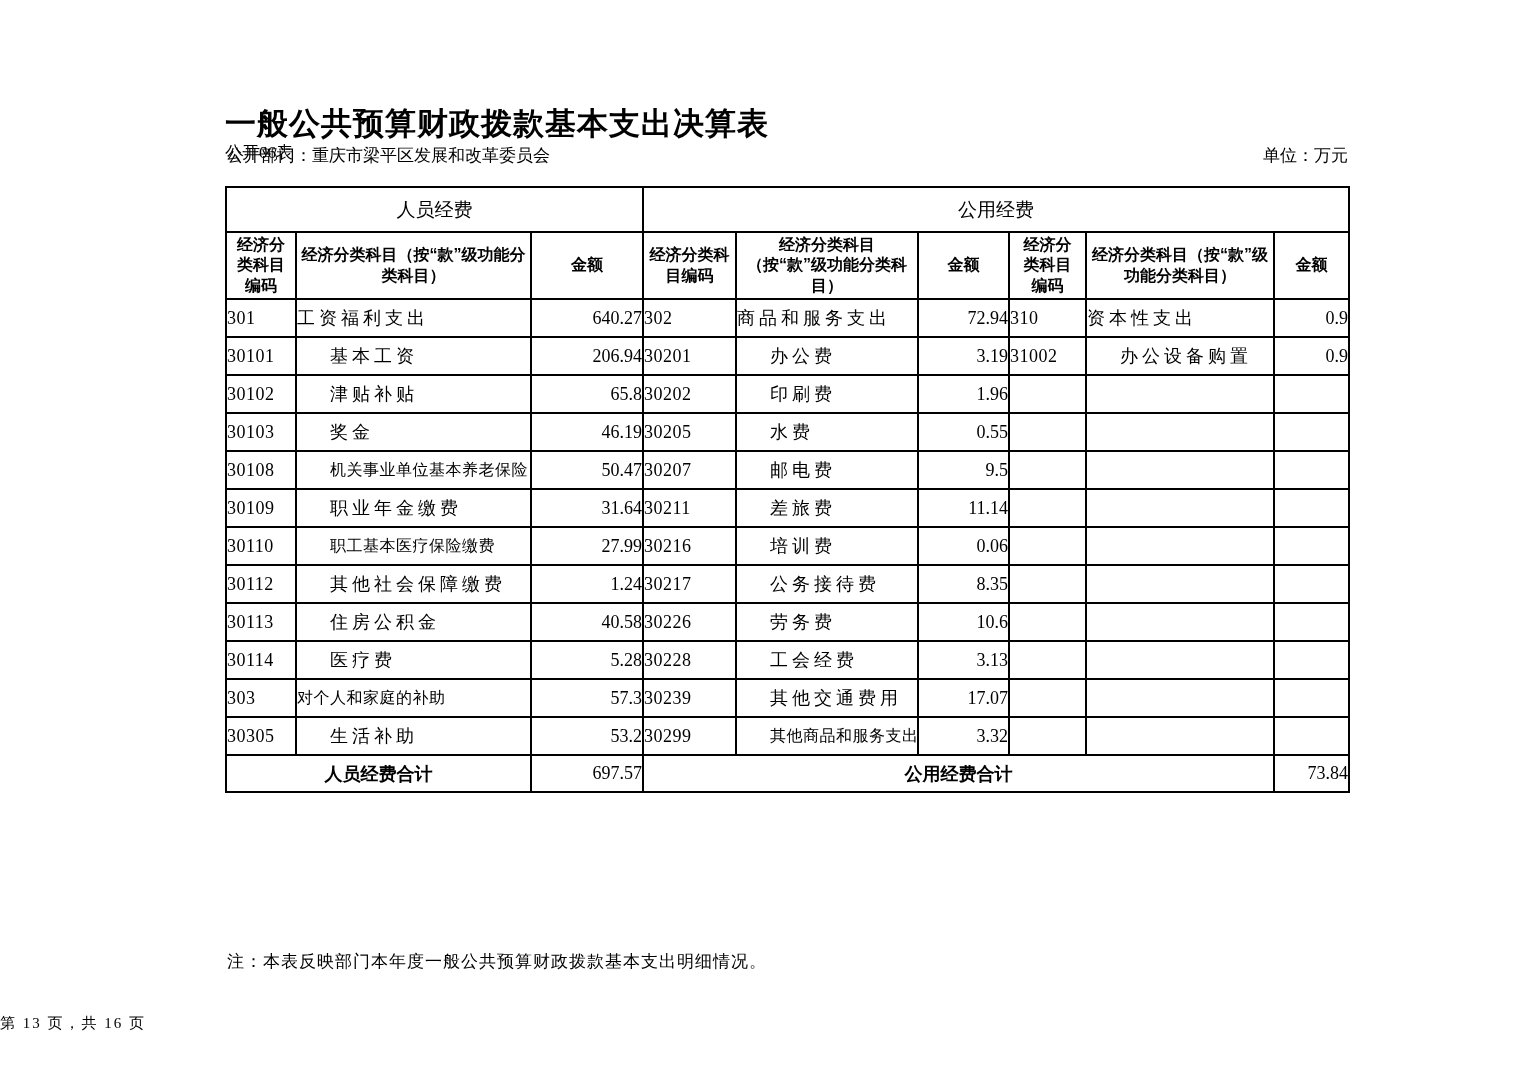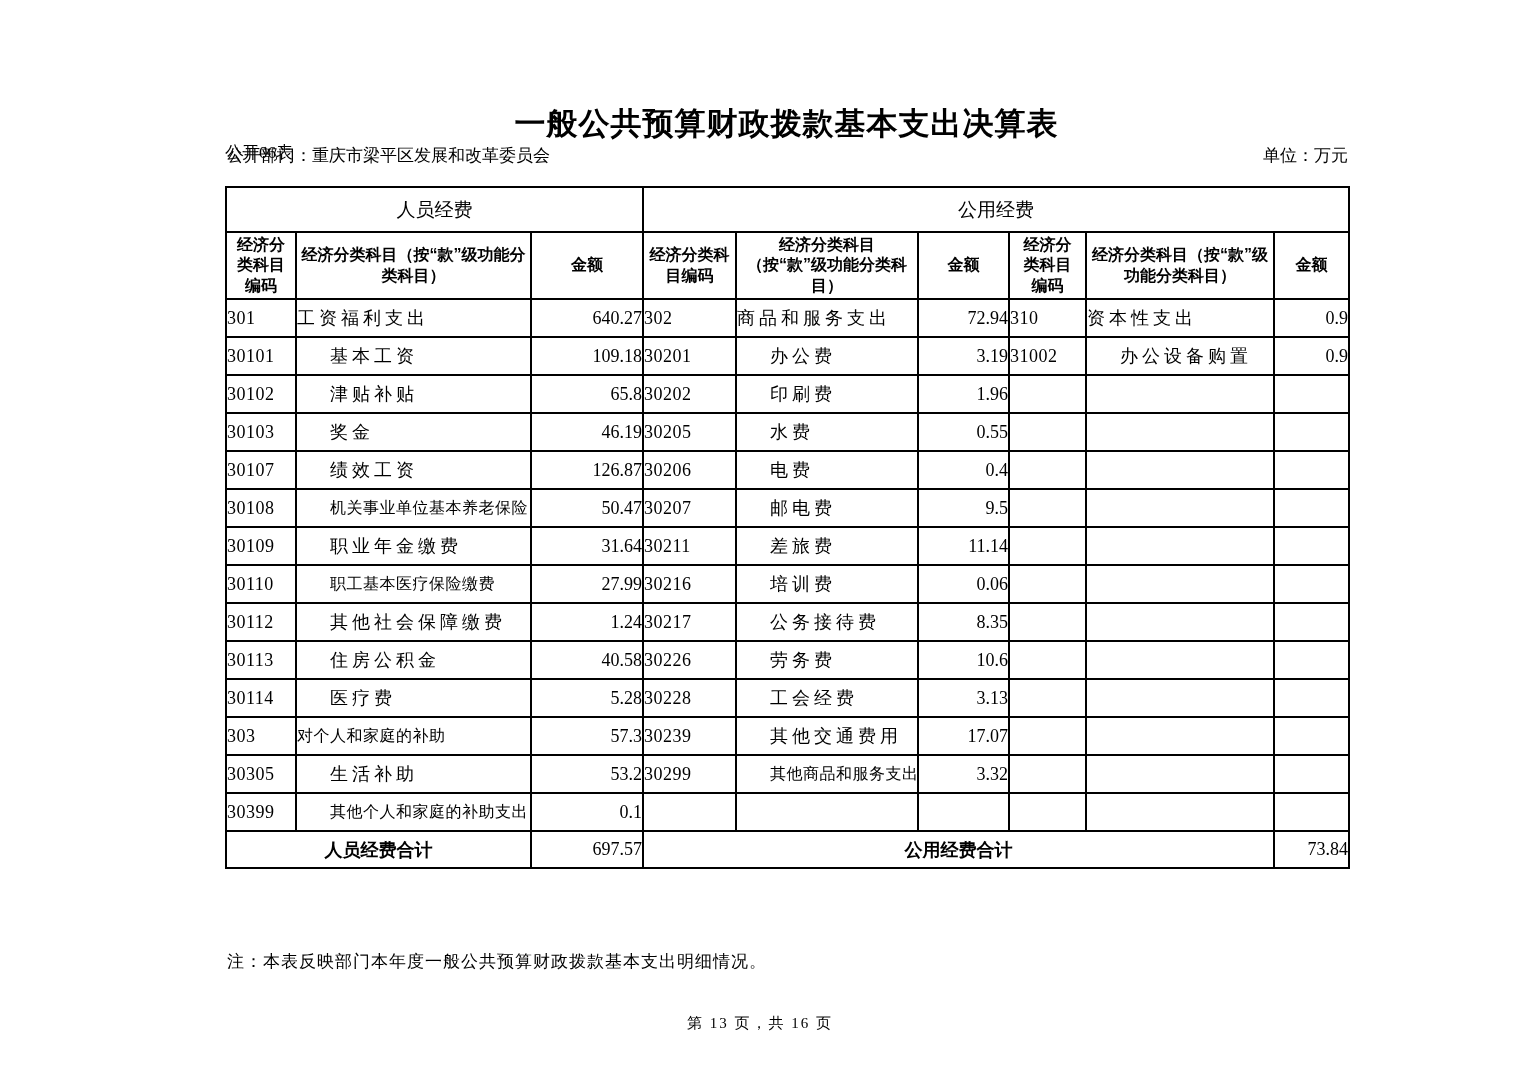--- a/index.html
+++ b/index.html
@@ -7,21 +7,21 @@
   body {
     width: 1520px; height: 1074px;
     background: #ffffff;
     position: relative;
     overflow: hidden;
     font-family: "Liberation Serif", "DejaVu Serif", serif;
     color: #000;
   }
   .title {
     position: absolute; top: 103px; left: 225px; width: 1123px;
-    text-align: center;
+    text-align: left;
     font-size: 31px; font-weight: 700; letter-spacing: 1px;
     font-family: "Liberation Serif", "DejaVu Serif", serif;
   }
   .table-code {
     position: absolute; top: 141px; left: 225px; width: 1123px;
     text-align: left; font-size: 17px;
   }
   .meta-row {
     position: absolute; top: 144px; left: 227px; width: 1121px;
     display: flex; justify-content: space-between;
@@ -75,21 +75,21 @@
     text-align: center;
     font-family: "Liberation Sans", "DejaVu Sans", sans-serif;
     font-weight: 700; font-size: 18px;
   }
   .note {
     position: absolute; top: 950px; left: 227px;
     font-size: 17px; letter-spacing: 1px;
   }
   .page-number {
     position: absolute; top: 1014px; left: 0; width: 1520px;
-    text-align: center; font-size: 15px; letter-spacing: 2px;
+    font-size: 15px; letter-spacing: 2px;
   }
 </style>
 </head>
 <body>
 
 <div class="title">一般公共预算财政拨款基本支出决算表</div>
 <div class="table-code">公开06表</div>
 <div class="meta-row">
   <span>公开部门：重庆市梁平区发展和改革委员会</span>
   <span>单位：万元</span>
@@ -132,21 +132,21 @@
         <td class="code">302</td>
         <td class="name">商品和服务支出</td>
         <td class="amount">72.94</td>
         <td class="code">310</td>
         <td class="name">资本性支出</td>
         <td class="amount">0.9</td>
       </tr>
       <tr>
         <td class="code">30101</td>
         <td class="name indent">基本工资</td>
-        <td class="amount">109.18</td>
+        <td class="amount">206.94</td>
         <td class="code">30201</td>
         <td class="name indent">办公费</td>
         <td class="amount">3.19</td>
         <td class="code">31002</td>
         <td class="name indent">办公设备购置</td>
         <td class="amount">0.9</td>
       </tr>
       <tr>
         <td class="code">30102</td>
         <td class="name indent">津贴补贴</td>
@@ -163,31 +163,20 @@
         <td class="name indent">奖金</td>
         <td class="amount">46.19</td>
         <td class="code">30205</td>
         <td class="name indent">水费</td>
         <td class="amount">0.55</td>
         <td class="code"></td>
         <td class="name"></td>
         <td class="amount"></td>
       </tr>
       <tr>
-        <td class="code">30107</td>
-        <td class="name indent">绩效工资</td>
-        <td class="amount">126.87</td>
-        <td class="code">30206</td>
-        <td class="name indent">电费</td>
-        <td class="amount">0.4</td>
-        <td class="code"></td>
-        <td class="name"></td>
-        <td class="amount"></td>
-      </tr>
-      <tr>
         <td class="code">30108</td>
         <td class="name indent long">机关事业单位基本养老保险</td>
         <td class="amount">50.47</td>
         <td class="code">30207</td>
         <td class="name indent">邮电费</td>
         <td class="amount">9.5</td>
         <td class="code"></td>
         <td class="name"></td>
         <td class="amount"></td>
       </tr>
@@ -257,31 +246,20 @@
         <td class="name"></td>
         <td class="amount"></td>
       </tr>
       <tr>
         <td class="code">30305</td>
         <td class="name indent">生活补助</td>
         <td class="amount">53.2</td>
         <td class="code">30299</td>
         <td class="name indent long">其他商品和服务支出</td>
         <td class="amount">3.32</td>
-        <td class="code"></td>
-        <td class="name"></td>
-        <td class="amount"></td>
-      </tr>
-      <tr>
-        <td class="code">30399</td>
-        <td class="name indent long">其他个人和家庭的补助支出</td>
-        <td class="amount">0.1</td>
-        <td class="code"></td>
-        <td class="name"></td>
-        <td class="amount"></td>
         <td class="code"></td>
         <td class="name"></td>
         <td class="amount"></td>
       </tr>
     </tbody>
   <tfoot>
     <tr class="total-row">
       <td colspan="2" class="total-label">人员经费合计</td>
       <td class="amount">697.57</td>
       <td colspan="5" class="total-label">公用经费合计</td>

